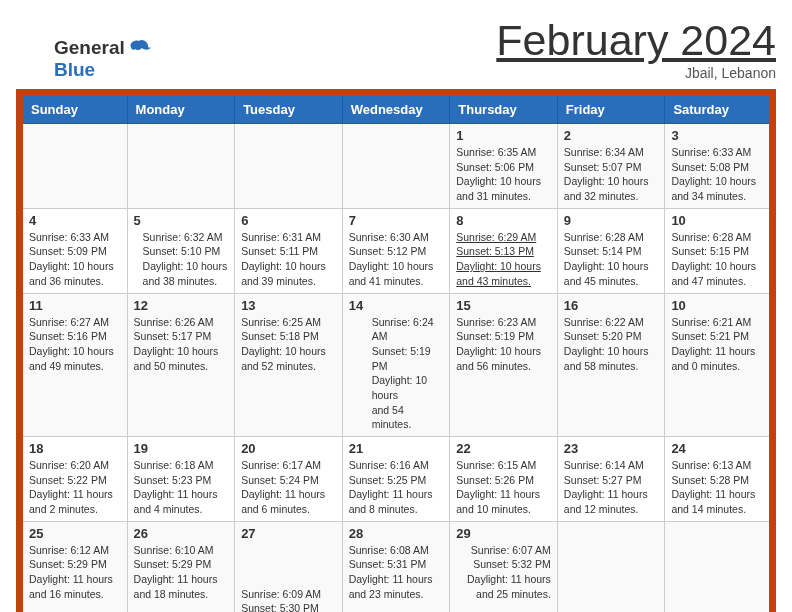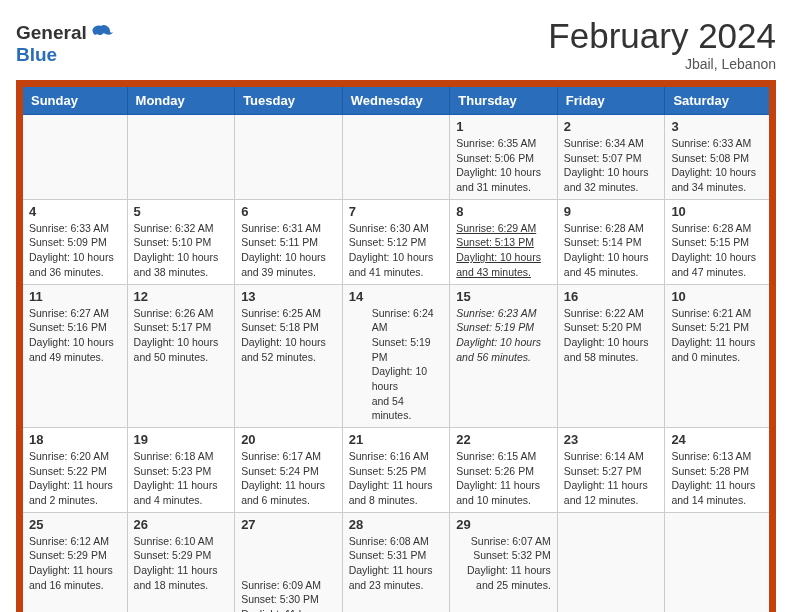--- a/index.html
+++ b/index.html
@@ -6,40 +6,42 @@
     body {
       font-family: Arial, sans-serif;
       background: #fff;
       width: 792px;
       min-height: 612px;
       padding: 16px;
     }
     .header {
       display: flex;
       justify-content: space-between;
-      align-items: center;
+      align-items: flex-end;
       margin-bottom: 8px;
+      margin-left: 38px;
     }
     .logo {
       display: flex;
       flex-direction: column;
       align-items: flex-start;
     }
     .logo-row {
       display: flex;
       align-items: center;
       gap: 2px;
     }
     .title-section {
       text-align: right;
     }
     .month-year {
-      font-size: 35px;
+      font-size: 43px;
       color: #333;
       font-weight: normal;
+      text-decoration: underline;
     }
     .location {
       font-size: 14px;
       color: #555;
     }
     .calendar {
       width: 100%;
       border-collapse: collapse;
       border: 7px solid #c2410c;
     }
@@ -144,21 +146,21 @@
       <tr>
         <td>
           <div class="day-number">4</div>
           <div class="day-info" style="white-space: pre-line;">Sunrise: 6:33 AM
 Sunset: 5:09 PM
 Daylight: 10 hours
 and 36 minutes.</div>
         </td>
         <td>
           <div class="day-number">5</div>
-          <div class="day-info" style="white-space: pre-line;">Sunrise: 6:32 AM
+          <div class="day-info" style="white-space: pre-line; margin-left: 9px;">Sunrise: 6:32 AM
 Sunset: 5:10 PM
 Daylight: 10 hours
 and 38 minutes.</div>
         </td>
         <td>
           <div class="day-number">6</div>
           <div class="day-info" style="white-space: pre-line;">Sunrise: 6:31 AM
 Sunset: 5:11 PM
 Daylight: 10 hours
 and 39 minutes.</div>
@@ -216,21 +218,21 @@
         </td>
         <td>
           <div class="day-number">14</div>
           <div class="day-info" style="white-space: pre-line; margin-left: 23px;">Sunrise: 6:24 AM
 Sunset: 5:19 PM
 Daylight: 10 hours
 and 54 minutes.</div>
         </td>
         <td>
           <div class="day-number">15</div>
-          <div class="day-info" style="white-space: pre-line; font-style: italic;">Sunrise: 6:23 AM
+          <div class="day-info" style="white-space: pre-line;">Sunrise: 6:23 AM
 Sunset: 5:19 PM
 Daylight: 10 hours
 and 56 minutes.</div>
         </td>
         <td>
           <div class="day-number">16</div>
           <div class="day-info" style="white-space: pre-line;">Sunrise: 6:22 AM
 Sunset: 5:20 PM
 Daylight: 10 hours
 and 58 minutes.</div>

